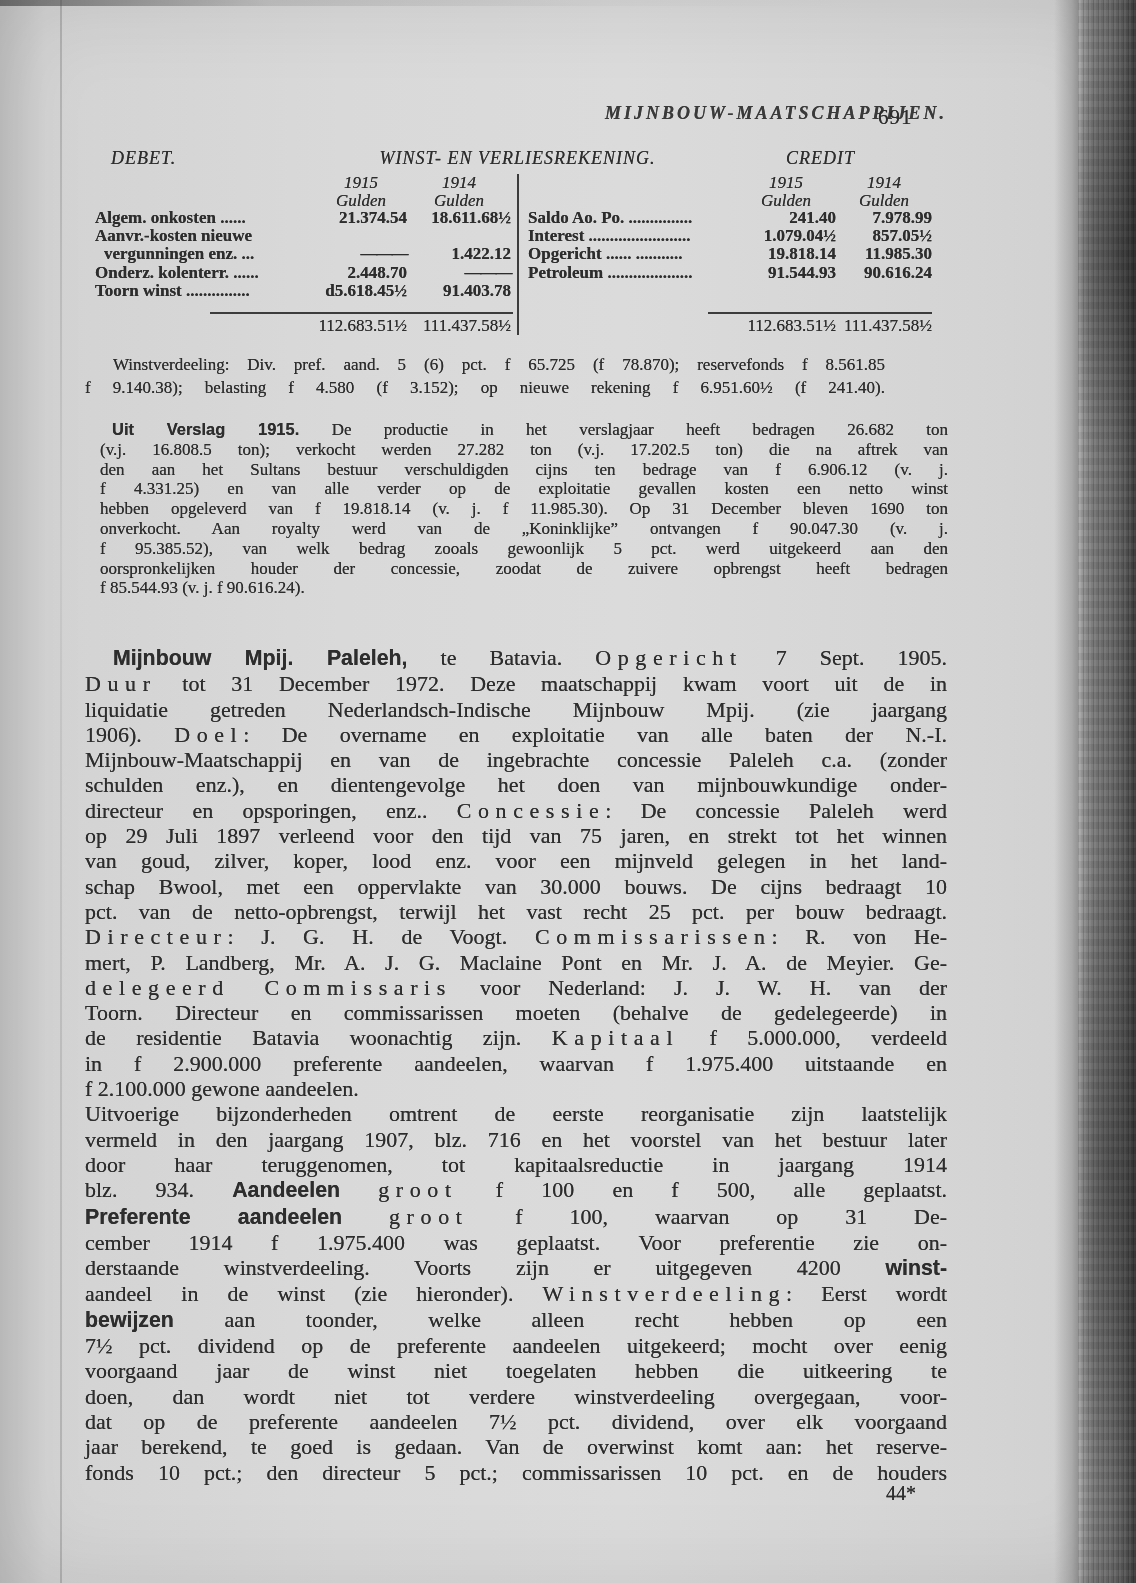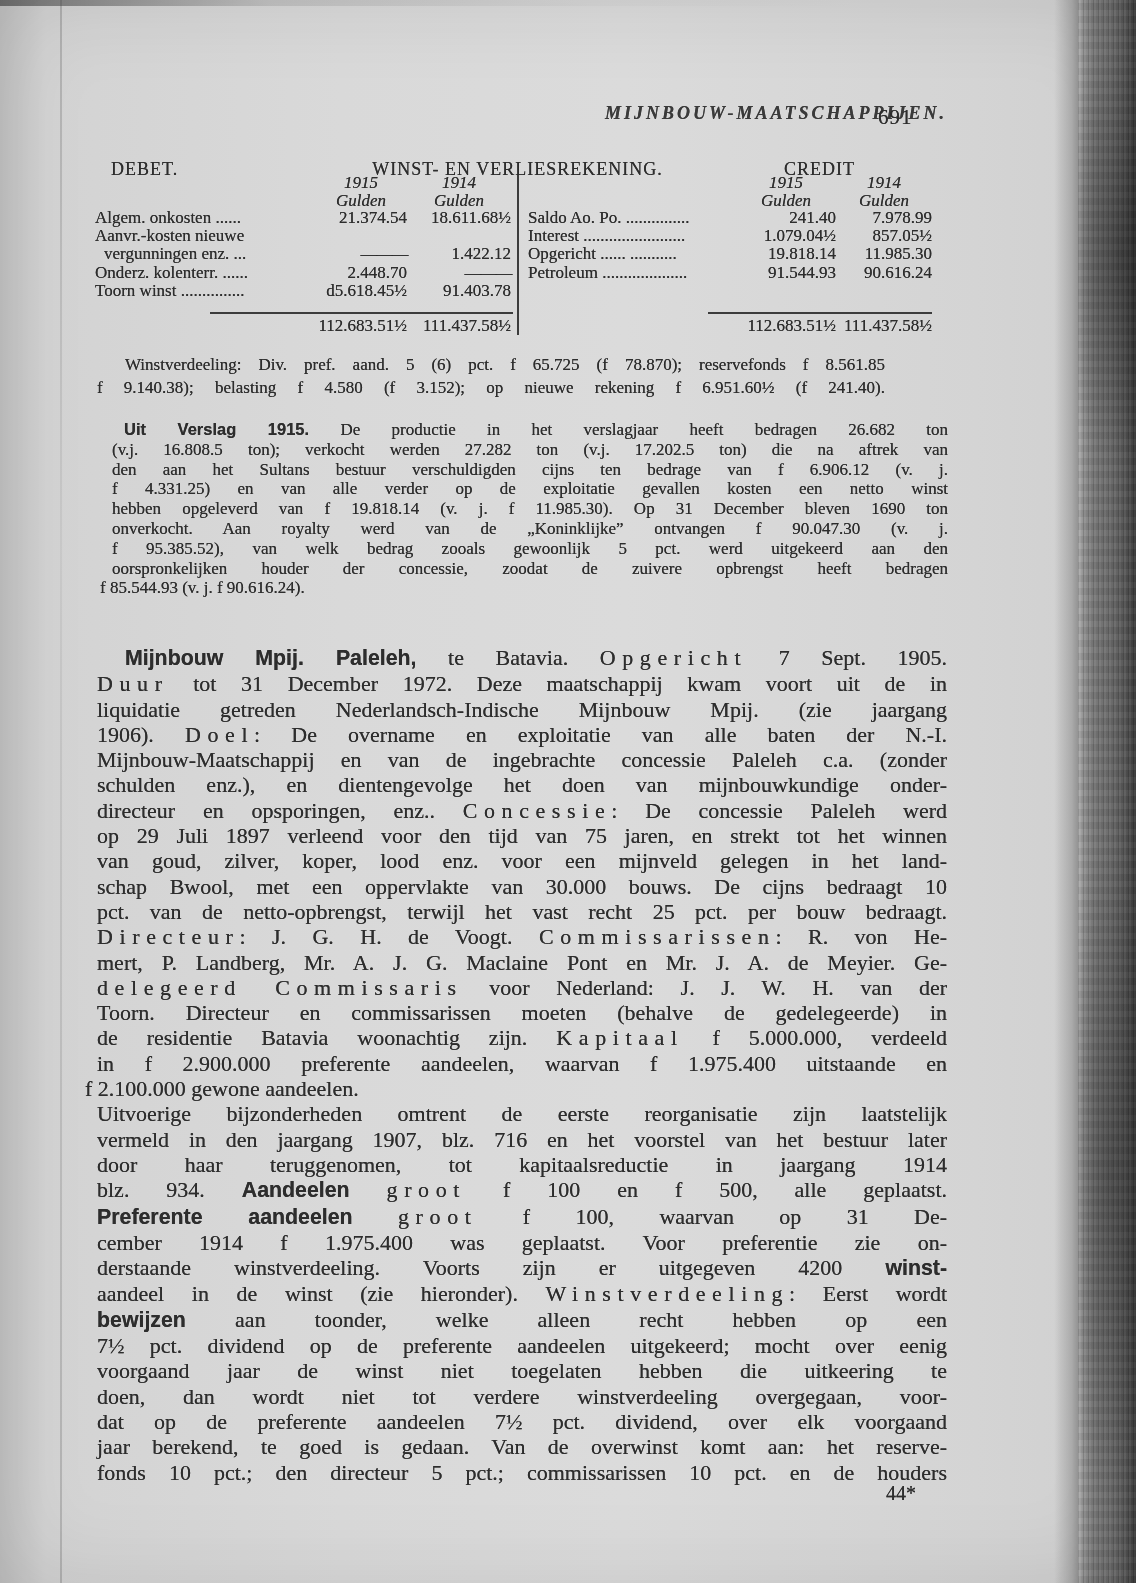--- a/index.html
+++ b/index.html
@@ -27,44 +27,44 @@
       repeating-linear-gradient(0deg, rgba(0,0,0,.05) 0 7px, rgba(255,255,255,.03) 7px 13px),
       linear-gradient(90deg,#b0b0b0 0,#909090 10%,#787878 28%,#6c6c6c 55%,#595959 80%,#434343 95%,#353535 100%);}
 
   .running-title{position:absolute;top:103px;left:85px;width:862px;text-align:right;
     font-style:italic;font-weight:bold;font-size:18px;letter-spacing:3px;color:#3a3a3a;}
   .page-number{position:absolute;top:105px;left:878px;font-size:21px;letter-spacing:1px;}
 
   
   .fin-table{position:absolute;top:148px;left:95px;width:845px;font-size:17px;}
   .thead{position:relative;height:26px;font-size:18px;}
-  .thead span{position:absolute;top:11px;letter-spacing:1px;}
+  .thead span{position:absolute;top:0;letter-spacing:1px;font-style:italic;}
   .th-debet{left:16px;}
   .th-title{left:0;width:100%;text-align:center;}
   .th-credit{right:85px;}
   .t-body{display:flex;align-items:stretch;}
   .half{width:422px;}
   .half.credit{width:423px;border-left:2px solid #3c3c3c;padding-left:9px;box-sizing:border-box;}
   .trow{display:flex;height:18.2px;line-height:18.2px;white-space:nowrap;}
   .trow.hrow{height:17.5px;line-height:17.5px;}
   .lbl{flex:1;overflow:hidden;}
   .lbl.indl{padding-left:9px;}
   .c1{width:92px;text-align:right;}
   .c2{width:104px;padding-right:6px;text-align:right;}
   .credit .c1{width:100px;}
   .credit .c2{width:96px;padding-right:8px;}
   .cc{text-align:center !important;font-style:italic;}
-  .rows{min-height:92px;}
+  .rows{min-height:92px;font-weight:bold;}
   .trule{border-top:2px solid #3c3c3c;margin:11px 4px 3px 115px;}
   .credit .trule{margin-left:180px;margin-right:8px;}
   .dash{letter-spacing:-1.5px;}
 
   
   .tl{white-space:normal;}
-  .tl.j{text-align:justify;text-align-last:justify;margin-left:12px;}
+  .tl.j{text-align:justify;text-align-last:justify;}
   .tl.ind{text-indent:28px;}
   .sp{letter-spacing:.3em;}
   .bb{font-family:"Liberation Sans","DejaVu Sans",sans-serif;font-weight:700;font-size:.97em;}
 
   .wv{position:absolute;top:353px;left:85px;width:800px;font-size:17px;line-height:23px;}
   .wv .tl.ind{text-indent:28px;}
   .verslag{position:absolute;top:420px;left:100px;width:848px;font-size:17px;line-height:19.8px;}
   .verslag .tl.ind{text-indent:12px;}
   .bodytext{position:absolute;top:645px;left:85px;width:862px;font-size:22px;line-height:25.3px;}
   .sig{position:absolute;top:1482px;left:85px;width:845px;text-align:right;font-size:20px;padding-right:14px;box-sizing:border-box;}

